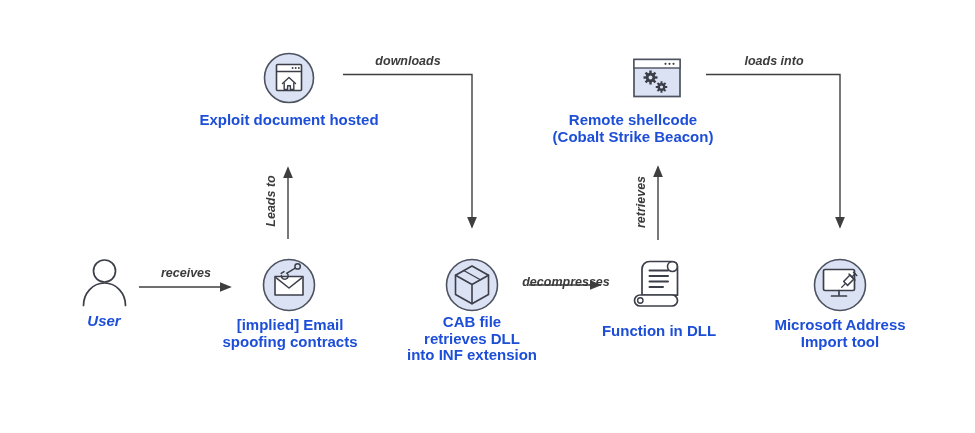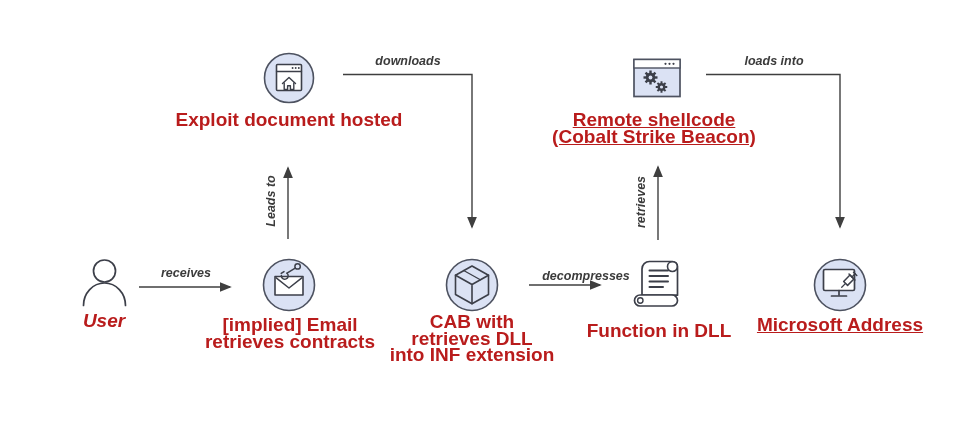--- a/index.html
+++ b/index.html
@@ -3,21 +3,21 @@
 <meta charset="utf-8">
 <style>
   html,body{margin:0;padding:0;background:#ffffff;}
   .canvas{
     position:relative;width:975px;height:433px;background:#ffffff;overflow:hidden;
     font-family:"Liberation Sans",sans-serif;
   }
   .layer{position:absolute;left:0;top:0;width:975px;height:433px;}
   .node-label{
     position:absolute;transform:translateX(-50%);text-align:center;
-    font-size:19px;font-weight:600;color:#b91c1c;line-height:16.5px;white-space:nowrap;
+    font-size:15px;font-weight:600;color:#1d4ed8;line-height:16.5px;white-space:nowrap;
   }
   .edge-label{
     position:absolute;transform:translate(-50%,-50%);
     font-style:italic;font-size:12.5px;font-weight:600;color:#3b3b3b;white-space:nowrap;
   }
   .edge-label.vert{transform:translate(-50%,-50%) rotate(-90deg);}
   .bubble{fill:#dbe2f4;stroke:#4d5260;stroke-width:1.6;}
   .ic{stroke:#3c3f49;fill:none;stroke-width:1.5;stroke-linecap:round;stroke-linejoin:round;}
   .icw{fill:#ffffff;stroke:#3c3f49;stroke-width:1.6;stroke-linejoin:round;}
   .arrow{stroke:#3f3f3f;stroke-width:1.4;fill:none;}
@@ -140,46 +140,47 @@
       </g>
     </g>
   </svg>
 
   <div class="node-label" style="left:104px;top:313px;font-style:italic;">
     <div>User</div>
   </div>
 
   <div class="node-label" style="left:290px;top:317px;">
     <div>[implied] Email</div>
-    <div>retrieves contracts</div>
+    <div>spoofing contracts</div>
   </div>
 
   <div class="node-label" style="left:289px;top:112px;">
     <div>Exploit document hosted</div>
   </div>
 
   <div class="node-label" style="left:472px;top:314px;">
-    <div>CAB with</div>
+    <div>CAB file</div>
     <div>retrieves DLL</div>
     <div>into INF extension</div>
   </div>
 
   <div class="node-label" style="left:659px;top:323px;">
     <div>Function in DLL</div>
   </div>
 
-  <div class="node-label" style="left:654px;top:112px;text-decoration:underline;">
+  <div class="node-label" style="left:633px;top:112px;">
     <div>Remote shellcode</div>
     <div>(Cobalt Strike Beacon)</div>
   </div>
 
-  <div class="node-label" style="left:840px;top:317px;text-decoration:underline;">
+  <div class="node-label" style="left:840px;top:317px;">
     <div>Microsoft Address</div>
+    <div>Import tool</div>
   </div>
 
   <div class="edge-label" style="left:186px;top:273px;text-align:center;">receives</div>
   <div class="edge-label vert" style="left:271px;top:201px;">Leads to</div>
   <div class="edge-label" style="left:408px;top:61px;">downloads</div>
-  <div class="edge-label" style="left:566px;top:276px;margin-left:20px;">decompresses</div>
+  <div class="edge-label" style="left:566px;top:282px;">decompresses</div>
   <div class="edge-label vert" style="left:641px;top:202px;">retrieves</div>
   <div class="edge-label" style="left:774px;top:61px;">loads into</div>
 
 </div>
 
 </body></html>

